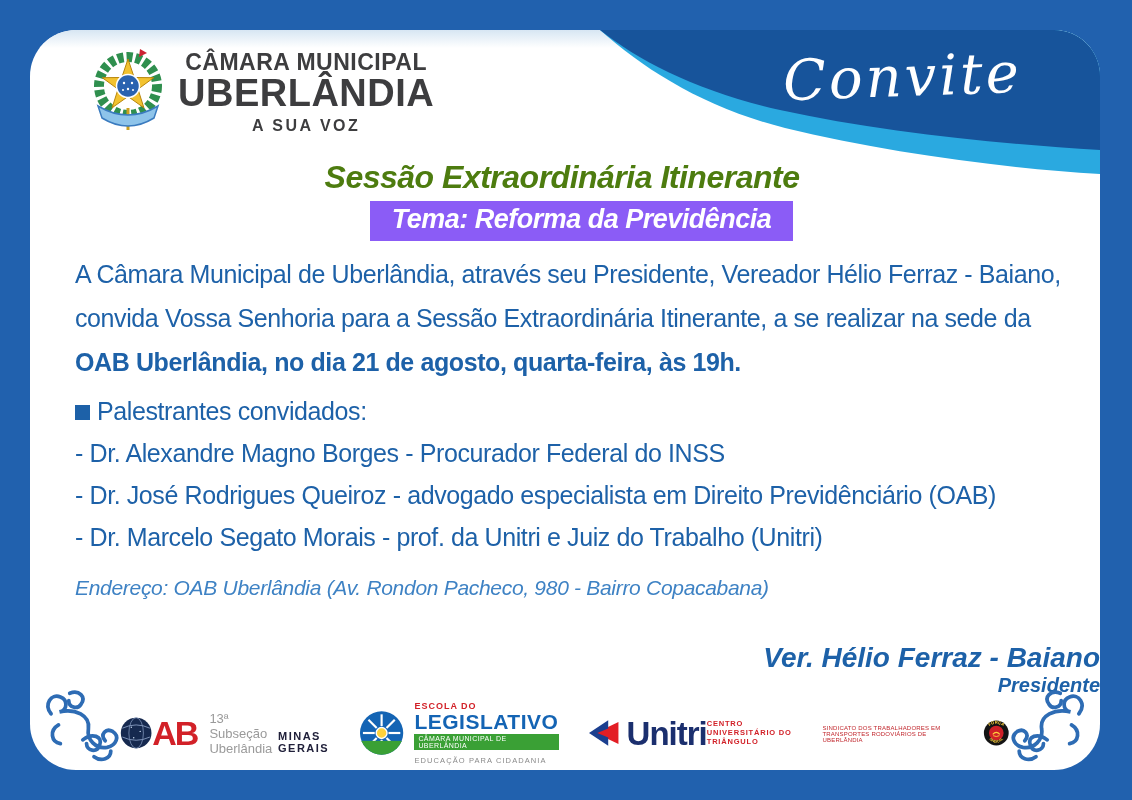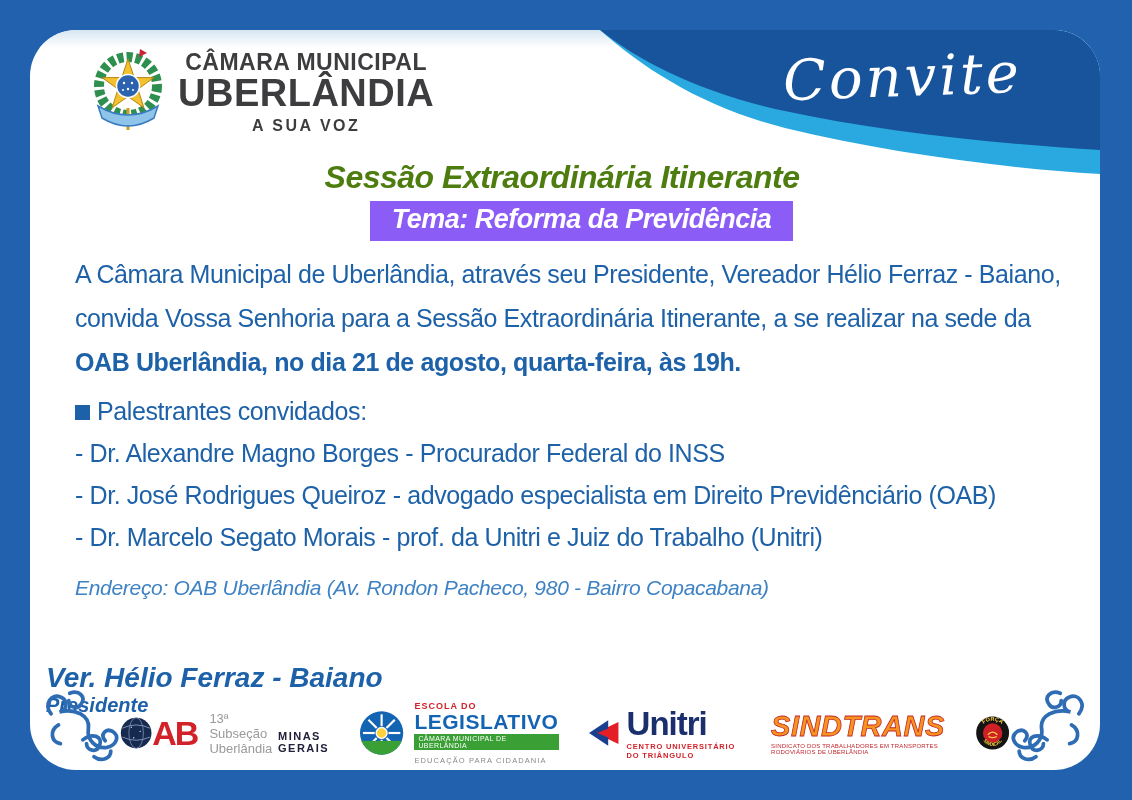--- a/index.html
+++ b/index.html
@@ -25,41 +25,41 @@
   .tema { display:inline-block; background:#8b5cf6; color:#ffffff; font-size:27px;
           font-weight:bold; font-style:italic; padding:3px 22px 6px; letter-spacing:-0.5px;margin-left:33px; }
   .bodytext { position:absolute; left:45px; width:990px; top:222px; color:#1d61a8;
               font-size:25px; line-height:44px; letter-spacing:-0.4px; }
   .speakers { position:absolute; left:45px; top:360px; color:#1d61a8; font-size:25px;
               line-height:42px; letter-spacing:-0.4px; }
   .square-bullet { display:inline-block; width:15px; height:15px; background:#1d61a8;
                    margin-right:7px; }
   .address { position:absolute; left:45px; top:546px; color:#3e82c4; font-size:21px;
              font-style:italic; letter-spacing:-0.3px; }
-  .signature { position:absolute; left:16px; right:0; top:612px; text-align:left;
-               color:#1d61a8; font-style:italic; font-weight:bold;margin-top:20px; }
+  .signature { position:absolute; left:0; right:0; top:612px; text-align:right;
+               color:#1d61a8; font-style:italic; font-weight:bold; }
   .sig-name { font-size:28px; }
   .sig-role { font-size:20px; }
   .logos { position:absolute; left:90px; right:90px; top:672px; height:62px;
            display:flex; align-items:center; justify-content:center; gap:30px; }
   .logo { display:flex; align-items:center; }
   .oab { flex-direction:row; }
   .oab-top { display:flex; align-items:center; }
   .oab-ab { color:#d22128; font-size:34px; font-weight:bold; letter-spacing:-2px; line-height:1; }
   .oab-region { font-size:11px; font-weight:bold; color:#20203a; letter-spacing:1.5px; margin-top:17px; }
   .oab-sub { color:#9a9a9a; font-size:13px; line-height:15px; margin-left:12px; text-align:left; }
   .escola { gap:10px; }
   .escola-txt { display:flex; flex-direction:column; align-items:flex-start; }
   .escola-small { color:#d22128; font-size:9px; font-weight:bold; letter-spacing:1px; }
   .escola-main { color:#1464b4; font-size:21px; font-weight:bold; letter-spacing:0.5px; line-height:1.05; }
   .escola-bar { background:#3aa035; color:#ffffff; font-size:7px; padding:1px 4px;
                 letter-spacing:0.4px; margin-top:1px; }
   .escola-tag { color:#8a8a8a; font-size:7.5px; letter-spacing:1.1px; margin-top:6px; }
   .unitri { gap:8px; }
-  .unitri-txt { display:flex; flex-direction:column; align-items:flex-start; }
+  .unitri-txt { display:flex; flex-direction:row; align-items:flex-start; }
   .unitri-name { color:#1b2f6e; font-size:33px; font-weight:bold; line-height:1; letter-spacing:-1px; }
   .unitri-tag { color:#d22128; font-size:7.5px; font-weight:bold; letter-spacing:0.8px; margin-top:2px; }
   .sind { flex-direction:column; }
   .sind-name { color:#f7941d; font-size:29px; font-weight:bold; font-style:italic;
                line-height:1; -webkit-text-stroke:0.8px #c1272d; letter-spacing:0.5px; }
   .sind-tag { color:#c1272d; font-size:6px; letter-spacing:0.2px; margin-top:2px; }
   .flourish { position:absolute; bottom:4px; width:84px; height:84px; }
   .flourish.left  { left:8px; }
   .flourish.right { right:8px; transform:scaleX(-1); }
 </style>
@@ -177,21 +177,20 @@
           <polygon points="46,3 46,37 10,20" fill="#e31e25"></polygon>
           <polygon points="30,0 0,20 30,40 30,27 13,20 30,13" fill="#1b3f8f"></polygon>
         </svg>
         <div class="unitri-txt">
           <div class="unitri-name">Unitri</div>
           <div class="unitri-tag">CENTRO UNIVERSITÁRIO DO TRIÂNGULO</div>
         </div>
       </div>
 
       <div class="logo sind">
-        <div class="sind-name">SINDTRANS</div>
         <div class="sind-tag">SINDICATO DOS TRABALHADORES EM TRANSPORTES RODOVIÁRIOS DE UBERLÂNDIA</div>
       </div>
 
       <svg width="54" height="54" viewBox="0 0 60 60">
         <defs>
           <path id="arcT" d="M7,32 A23,23 0 0 1 53,32"></path>
           <path id="arcB" d="M11,33 A19,19 0 0 0 49,33"></path>
         </defs>
         <circle cx="30" cy="30" r="28" fill="#141414"></circle>
         <circle cx="30" cy="30" r="16.5" fill="#cf2027"></circle>

